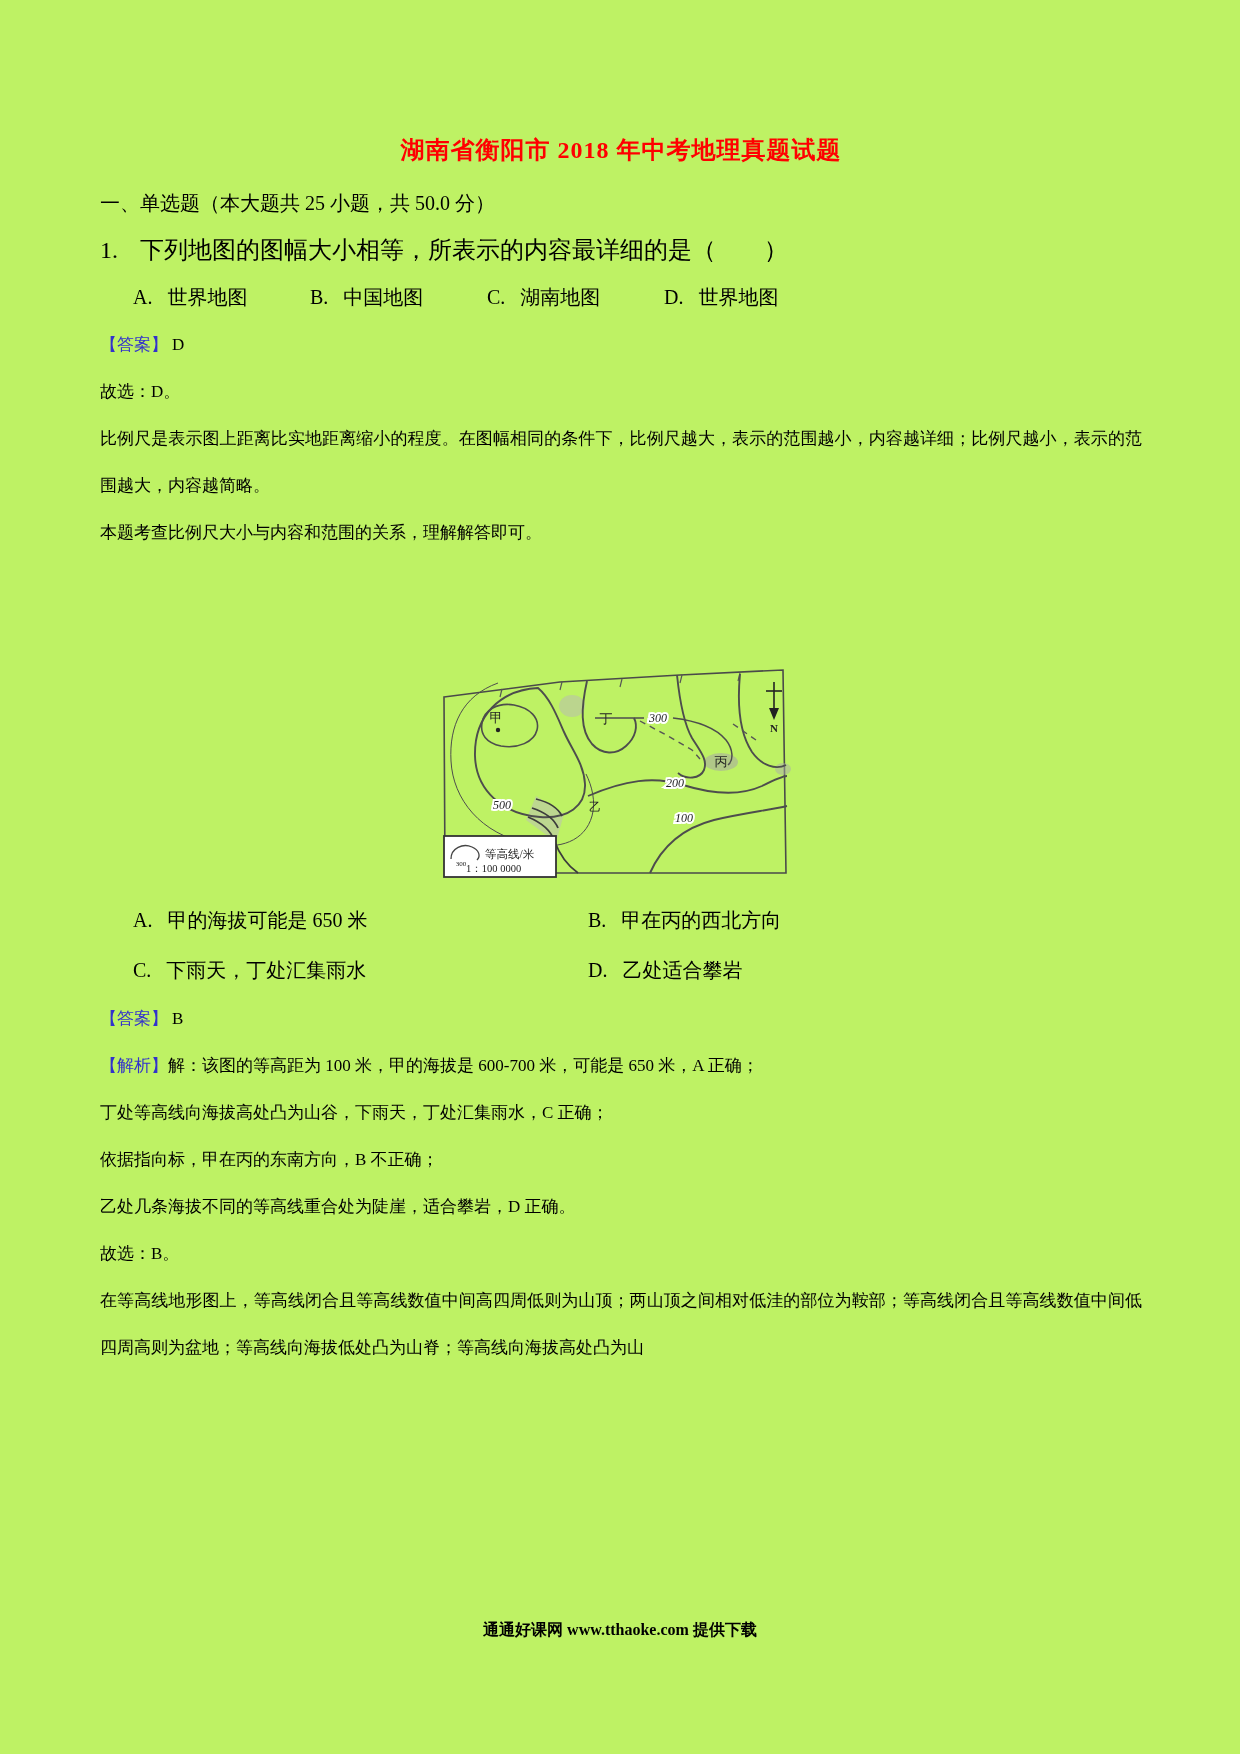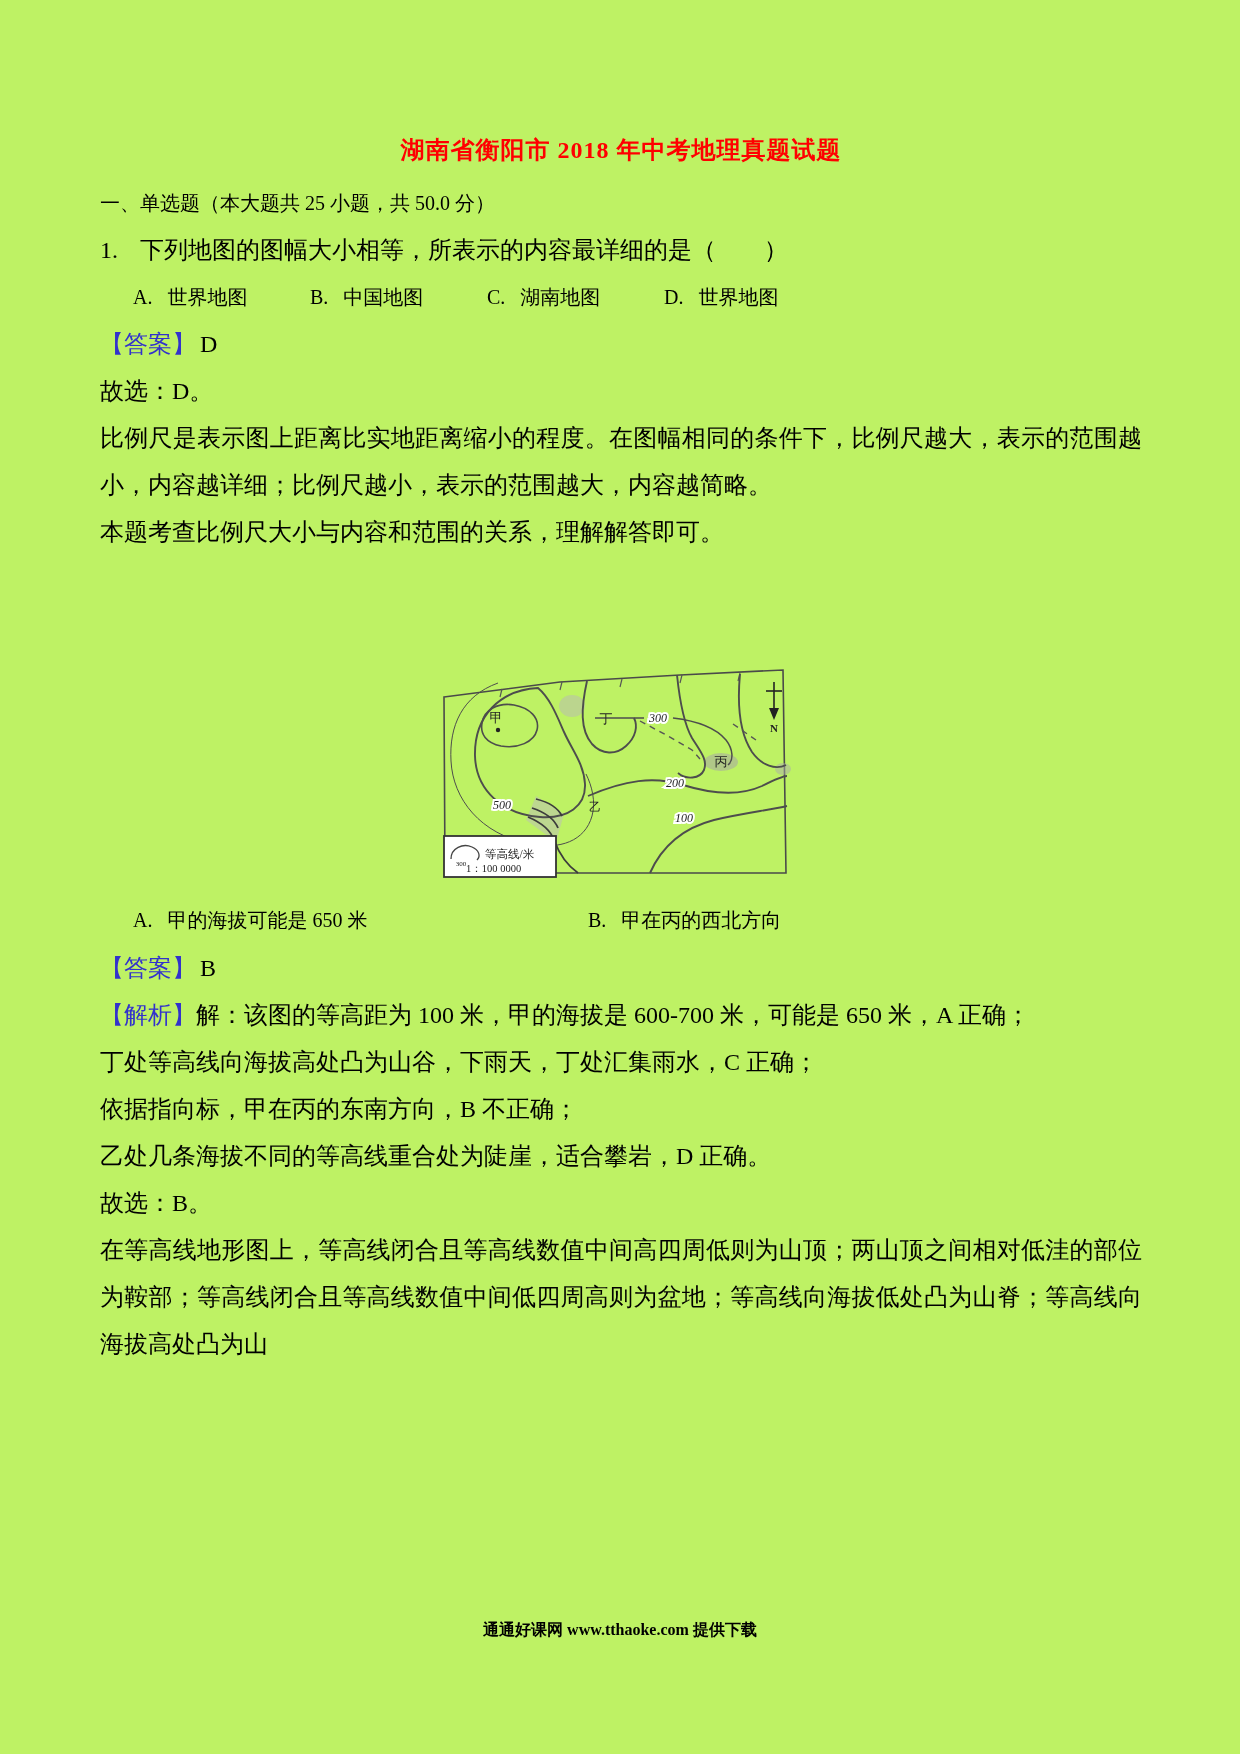--- a/index.html
+++ b/index.html
@@ -4,21 +4,21 @@
 <style>
   html,body{margin:0;padding:0;}
   body{background:#e8e8e8;font-family:"Liberation Serif","DejaVu Serif",serif;color:#000;}
   .page{position:relative;width:1240px;height:1754px;background:#bef264;margin:0 auto;overflow:hidden;}
   .content{position:absolute;left:100px;top:0;width:1042px;}
   p{margin:0;}
   .title{margin-top:134px;text-align:center;font-size:24px;font-weight:bold;color:var(--title-red,#ff0000);line-height:32px;letter-spacing:1px;}
   .section-heading{margin-top:14px;font-size:20px;line-height:47px;}
   .qline{font-size:24px;line-height:47px;}
   .qno{display:inline-block;width:40px;}
-  .para{font-size:24px;line-height:47px;text-align:justify;}
+  .para{font-size:17px;line-height:47px;text-align:justify;}
   .blab{color:var(--label-blue,#3232cc);}
   .ans-val{padding-left:4px;}
   .opt-row{display:flex;margin-left:33px;font-size:20px;line-height:47px;}
   .opt{width:177px;white-space:nowrap;}
   .opt:last-child{width:auto;}
   .opt2{width:455px;white-space:nowrap;}
   .opt2:last-child{width:auto;}
   .opt-label{display:inline-block;margin-right:15px;}
   .q2-block{margin-top:36px;}
   .q2-opts .opt-row{line-height:50px;}
@@ -125,20 +125,24 @@
           <text x="26" y="206" font-size="10.5">1：100 0000</text>
         </g>
       </svg>
     </div>
 
     <div class="q2-opts" style="margin-top:16px;">
       <div class="opt-row">
         <span class="opt2"><span class="opt-label">A.</span><span>甲的海拔可能是 650 米</span></span>
         <span class="opt2"><span class="opt-label">B.</span><span>甲在丙的西北方向</span></span>
       </div>
+      <div class="opt-row">
+        <span class="opt2"><span class="opt-label">C.</span><span>下雨天，丁处汇集雨水</span></span>
+        <span class="opt2"><span class="opt-label">D.</span><span>乙处适合攀岩</span></span>
+      </div>
     </div>
 
     <p class="para"><span class="blab">【答案】</span><span class="ans-val">B</span></p>
 
     <p class="para"><span class="blab">【解析】</span><span>解：该图的等高距为 100 米，甲的海拔是 600-700 米，可能是 650 米，A 正确；</span></p>
     <p class="para">丁处等高线向海拔高处凸为山谷，下雨天，丁处汇集雨水，C 正确；</p>
     <p class="para">依据指向标，甲在丙的东南方向，B 不正确；</p>
     <p class="para">乙处几条海拔不同的等高线重合处为陡崖，适合攀岩，D 正确。</p>
     <p class="para">故选：B。</p>
     <p class="para">在等高线地形图上，等高线闭合且等高线数值中间高四周低则为山顶；两山顶之间相对低洼的部位为鞍部；等高线闭合且等高线数值中间低四周高则为盆地；等高线向海拔低处凸为山脊；等高线向海拔高处凸为山</p>

